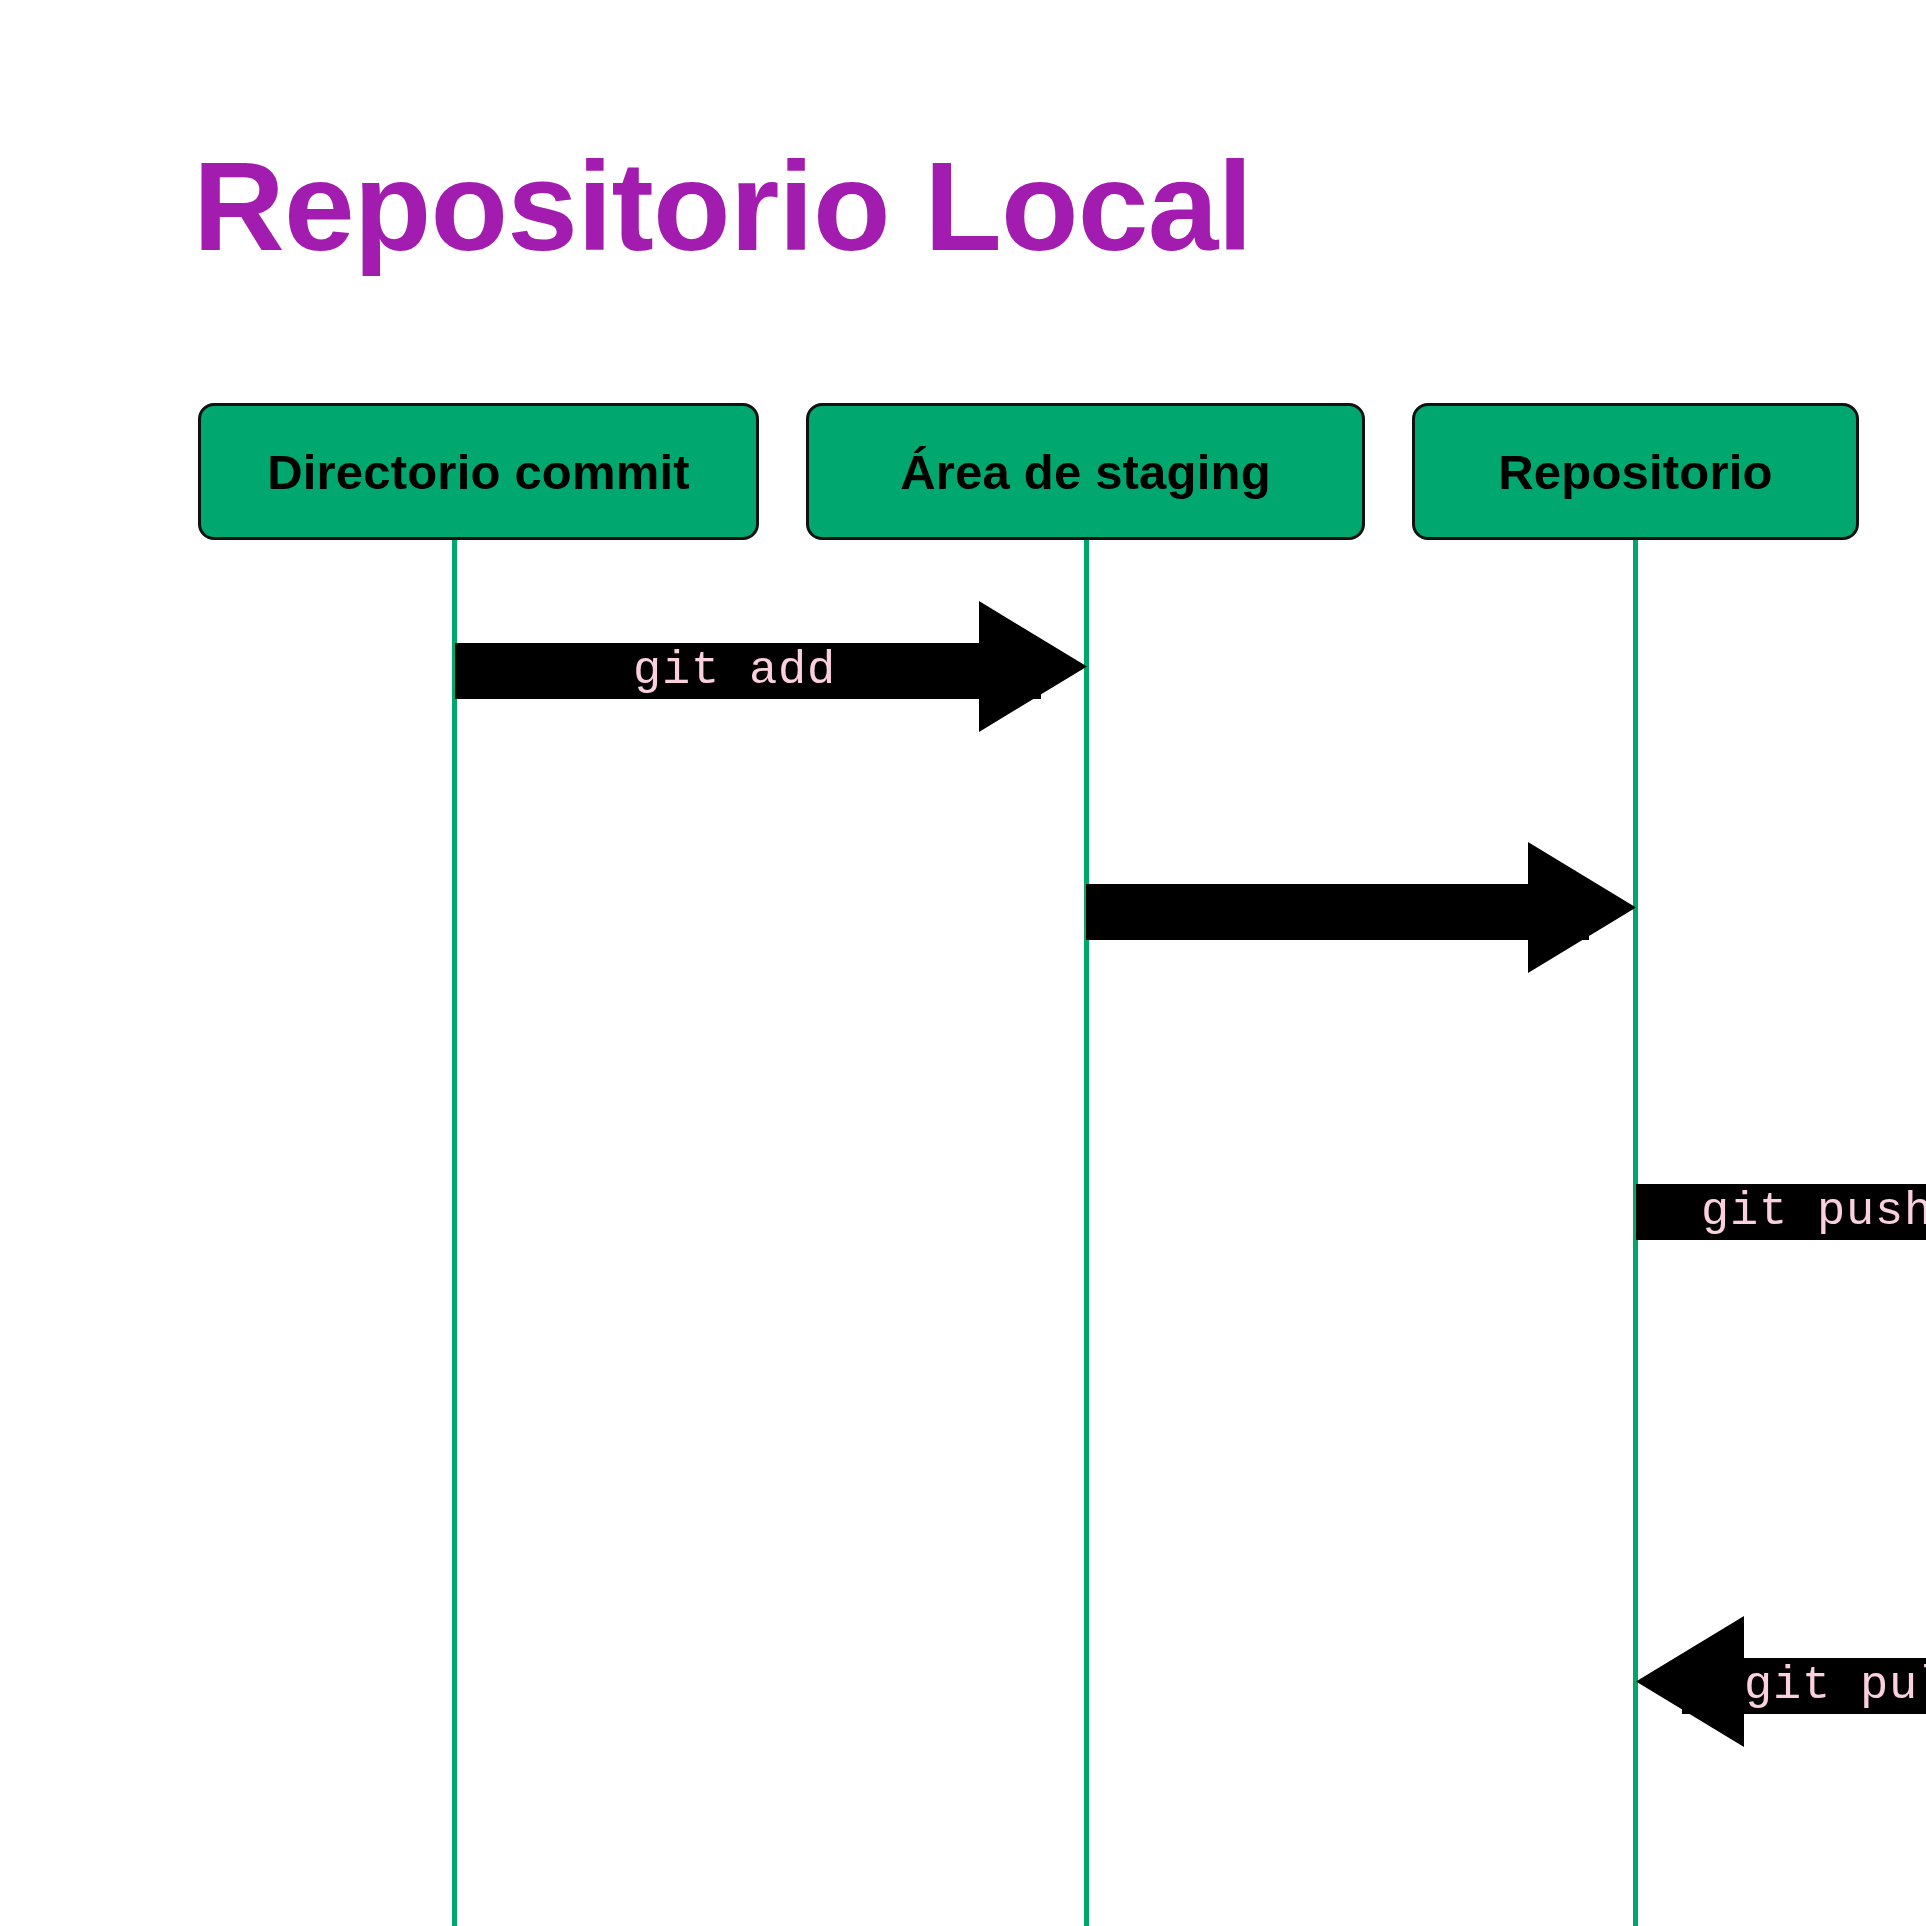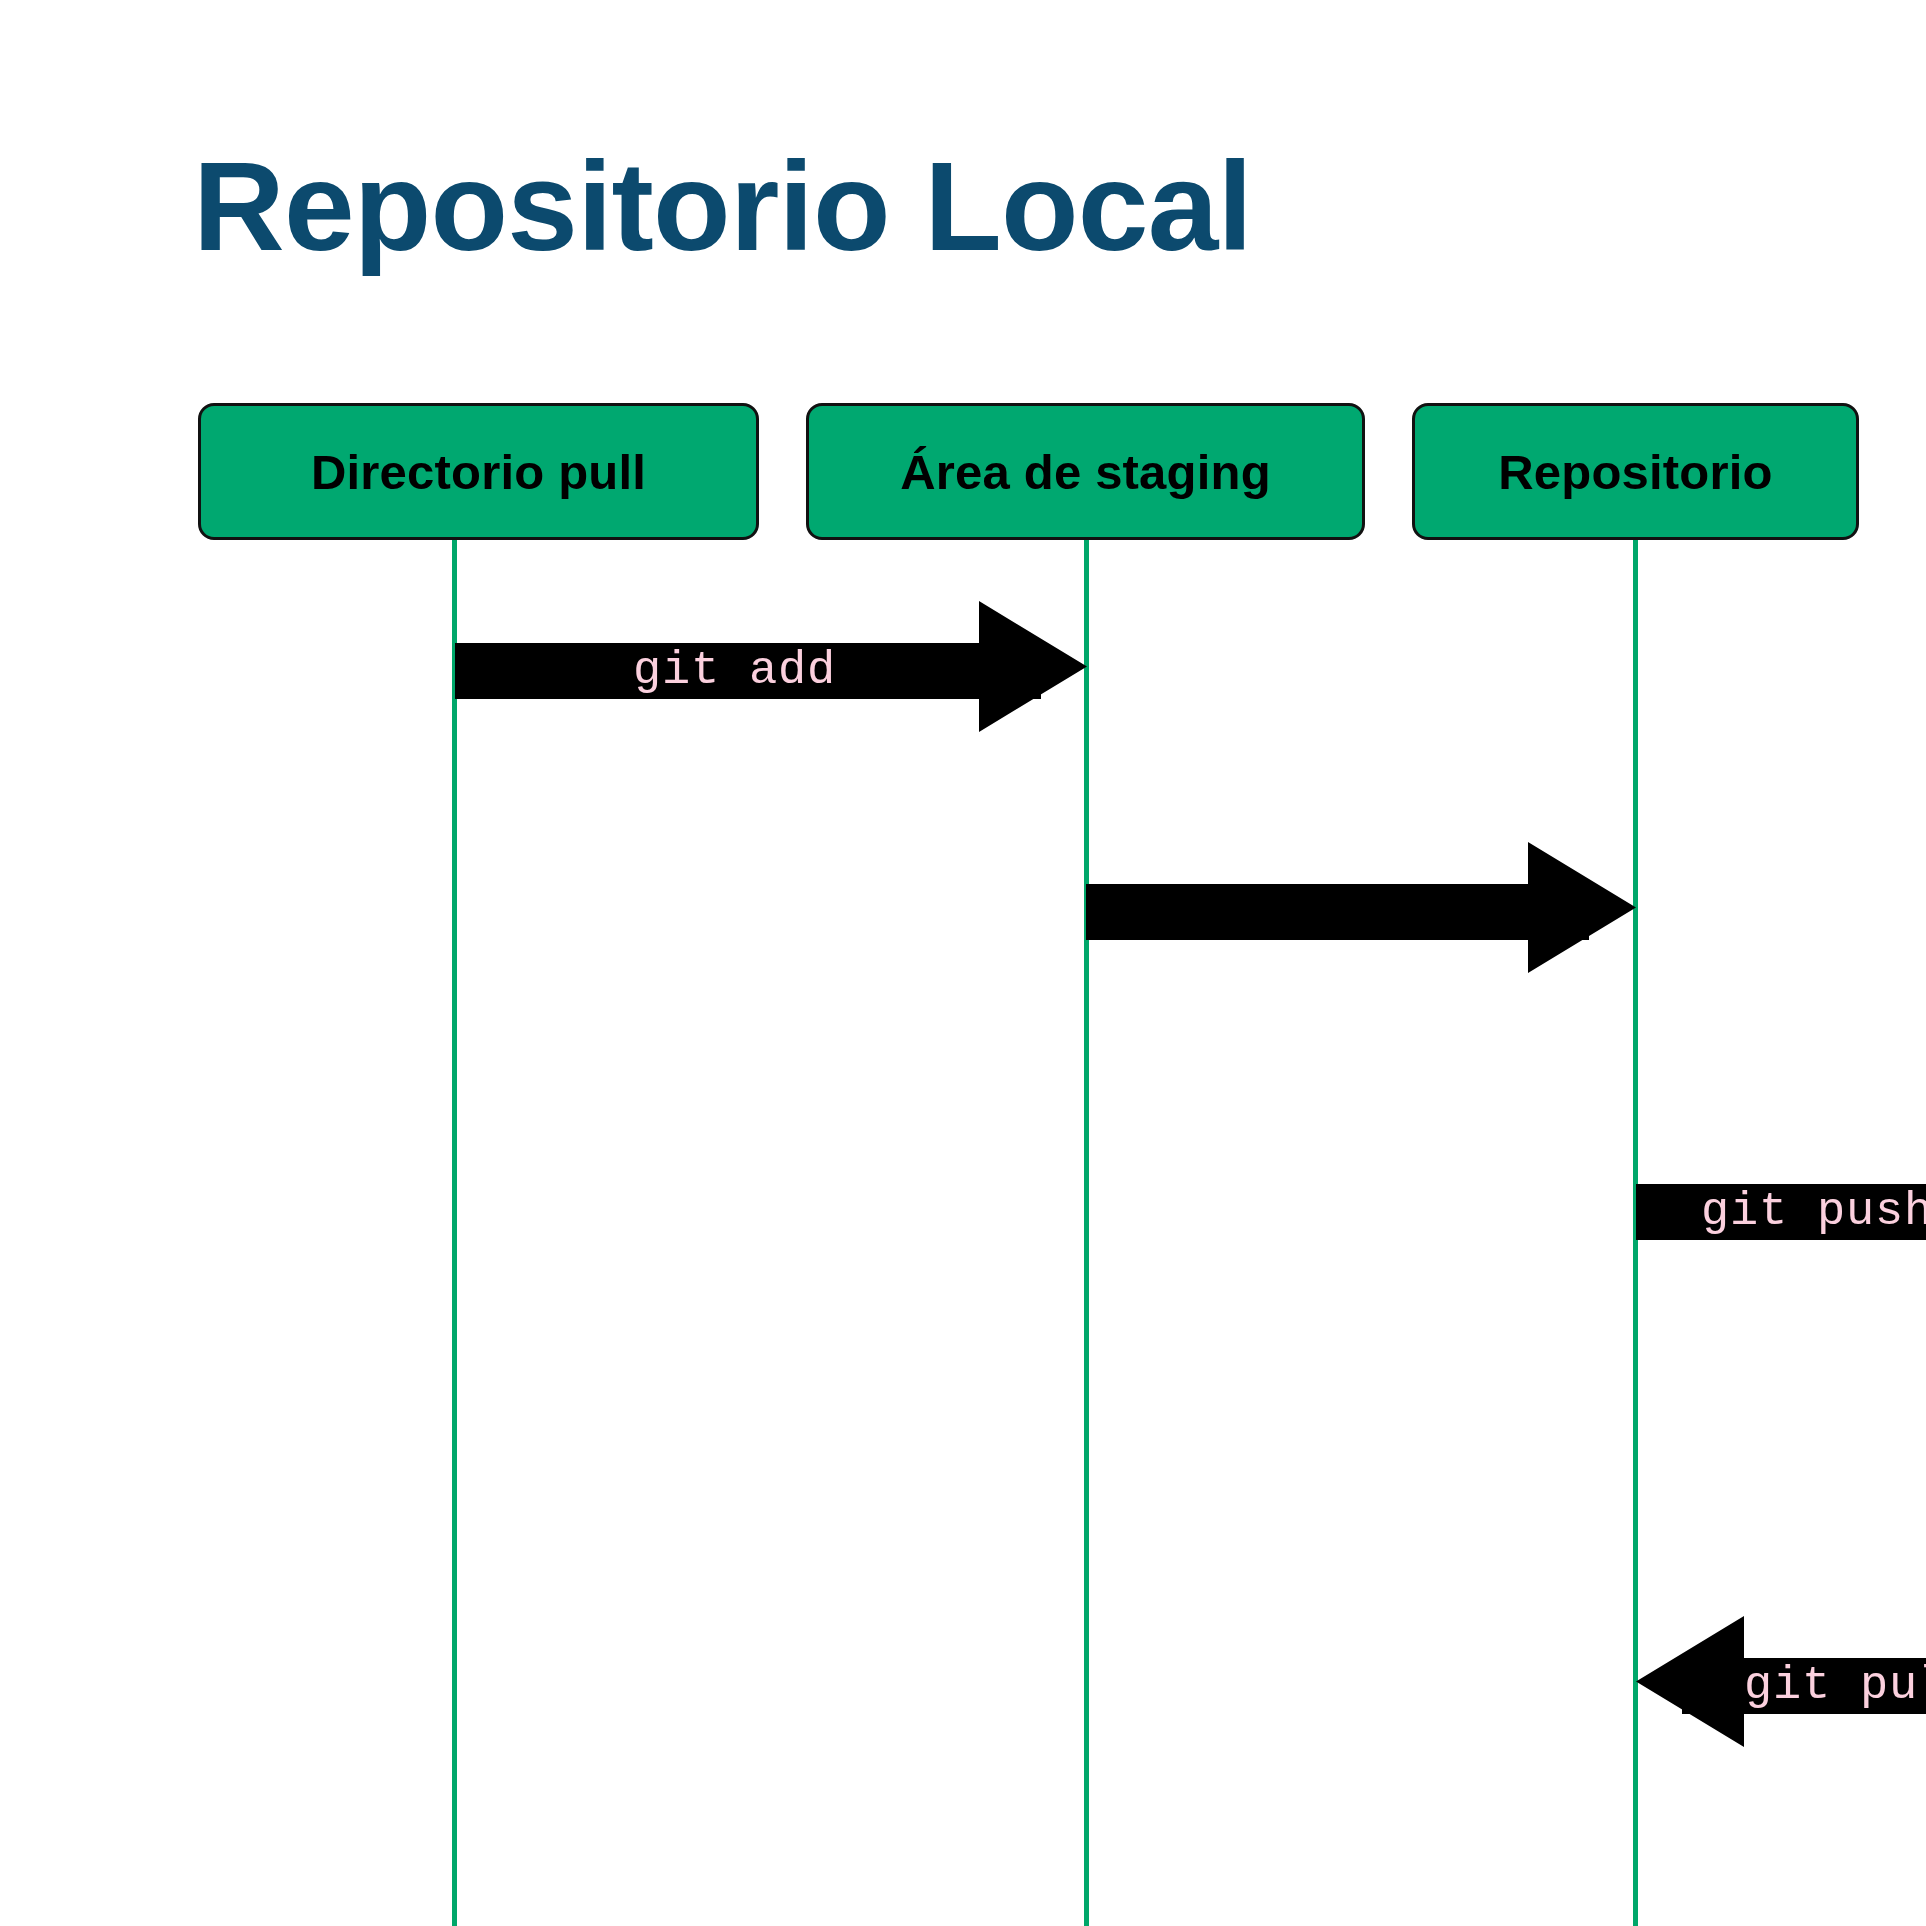--- a/index.html
+++ b/index.html
@@ -20,21 +20,21 @@
 
   
   #diagram-title {
     position: absolute;
     left: 193px;
     top: 143px;
     font-family: "Liberation Sans", sans-serif;
     font-weight: bold;
     font-size: 127px;
     line-height: 1;
-    color: #0c4a6e;
+    color: #a21caf;
     letter-spacing: -0.8px;
     white-space: nowrap;
   }
 
   
   .lifeline {
     position: absolute;
     top: 539px;
     width: 5.4px;
     height: 1423px;
@@ -138,21 +138,21 @@
     <div class="shaft" style="left:46px; width:657px;"></div>
     <div class="head" style="left:0;">
       <svg viewBox="0 0 280 340" preserveAspectRatio="none">
         <polygon fill="#000000" points="280,0 0,170 280,340 280,225 160,170 280,115"></polygon>
       </svg>
     </div>
     <div class="msg-label" style="left:108px;">git pull</div>
   </div>
 
   <div class="participant-box" style="left:198px; width:561px;">
-    <span class="box-label">Directorio pull</span>
+    <span class="box-label">Directorio commit</span>
   </div>
 
   <div class="participant-box" style="left:1412px; width:447px;">
     <span class="box-label">Repositorio</span>
   </div>
 
   <div class="participant-box" style="left:806px; width:559px;">
     <span class="box-label">Área de staging</span>
   </div>
 

